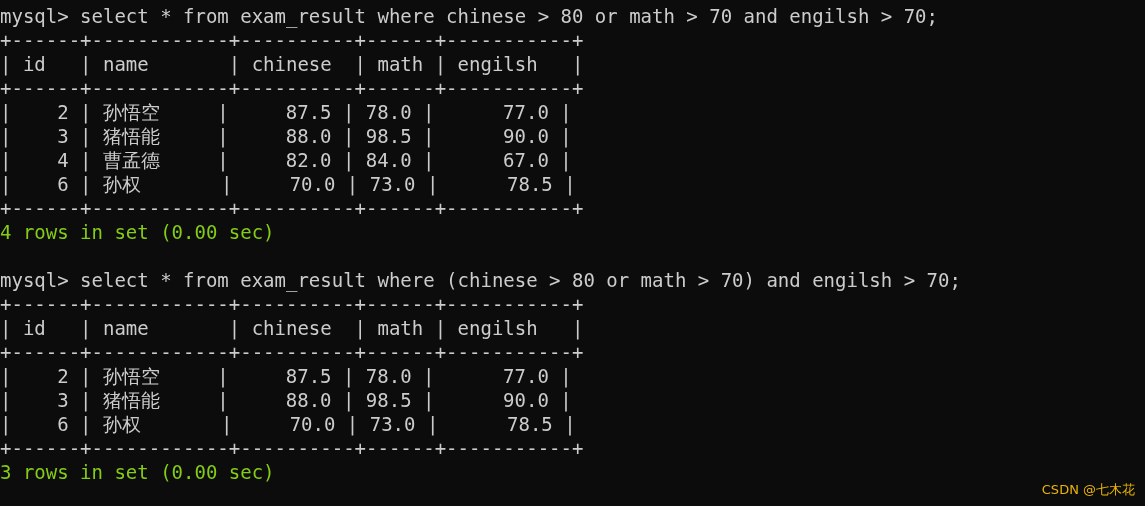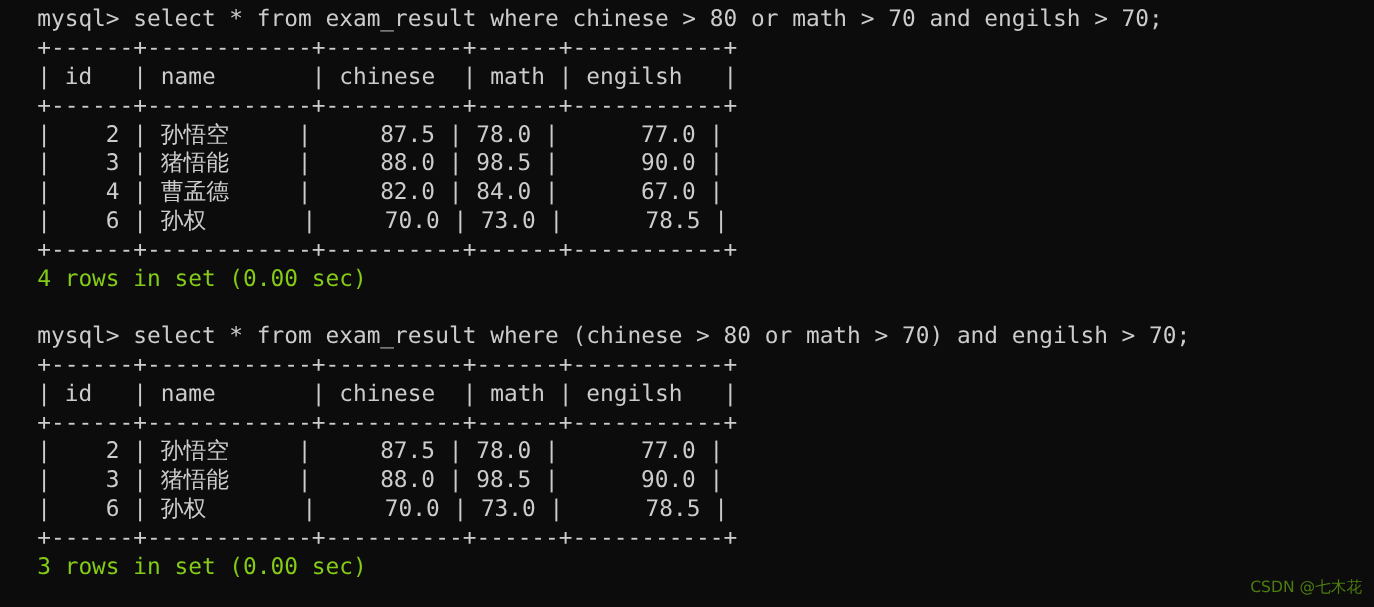--- a/index.html
+++ b/index.html
@@ -24,33 +24,32 @@
   #console {
     position: absolute;
     left: 0px;
     top: 4px;
     white-space: pre;
   }
   .line {
     height: 24px;
     white-space: pre;
     color: #cccccc;
-    padding-left: 31px;
   }
   .line.blank { color: transparent; }
   .rule { color: #cccccc; }
   .status { color: #84cc16; }
   #watermark {
     position: absolute;
     right: 10px;
     bottom: 8px;
     font-family: "DejaVu Sans", "Liberation Sans", sans-serif;
     font-size: 13px;
     line-height: 16px;
-    color: #4d7c0f;
+    color: #eab308;
     white-space: pre;
   }
 </style>
 </head>
 <body>
 
 <div id="terminal">
   <div id="console"><div class="line">mysql&gt; select * from exam_result where chinese &gt; 80 or math &gt; 70 and engilsh &gt; 70;</div><div class="line rule">+------+------------+----------+------+-----------+</div><div class="line">| id   | name       | chinese  | math | engilsh   |</div><div class="line rule">+------+------------+----------+------+-----------+</div><div class="line">|    2 | 孙悟空     |     87.5 | 78.0 |      77.0 |</div><div class="line">|    3 | 猪悟能     |     88.0 | 98.5 |      90.0 |</div><div class="line">|    4 | 曹孟德     |     82.0 | 84.0 |      67.0 |</div><div class="line">|    6 | 孙权       |     70.0 | 73.0 |      78.5 |</div><div class="line rule">+------+------------+----------+------+-----------+</div><div class="line status">4 rows in set (0.00 sec)</div><div class="line blank">&nbsp;</div><div class="line">mysql&gt; select * from exam_result where (chinese &gt; 80 or math &gt; 70) and engilsh &gt; 70;</div><div class="line rule">+------+------------+----------+------+-----------+</div><div class="line">| id   | name       | chinese  | math | engilsh   |</div><div class="line rule">+------+------------+----------+------+-----------+</div><div class="line">|    2 | 孙悟空     |     87.5 | 78.0 |      77.0 |</div><div class="line">|    3 | 猪悟能     |     88.0 | 98.5 |      90.0 |</div><div class="line">|    6 | 孙权       |     70.0 | 73.0 |      78.5 |</div><div class="line rule">+------+------------+----------+------+-----------+</div><div class="line status">3 rows in set (0.00 sec)</div></div>
   <div id="watermark">CSDN @七木花</div>
 </div>

